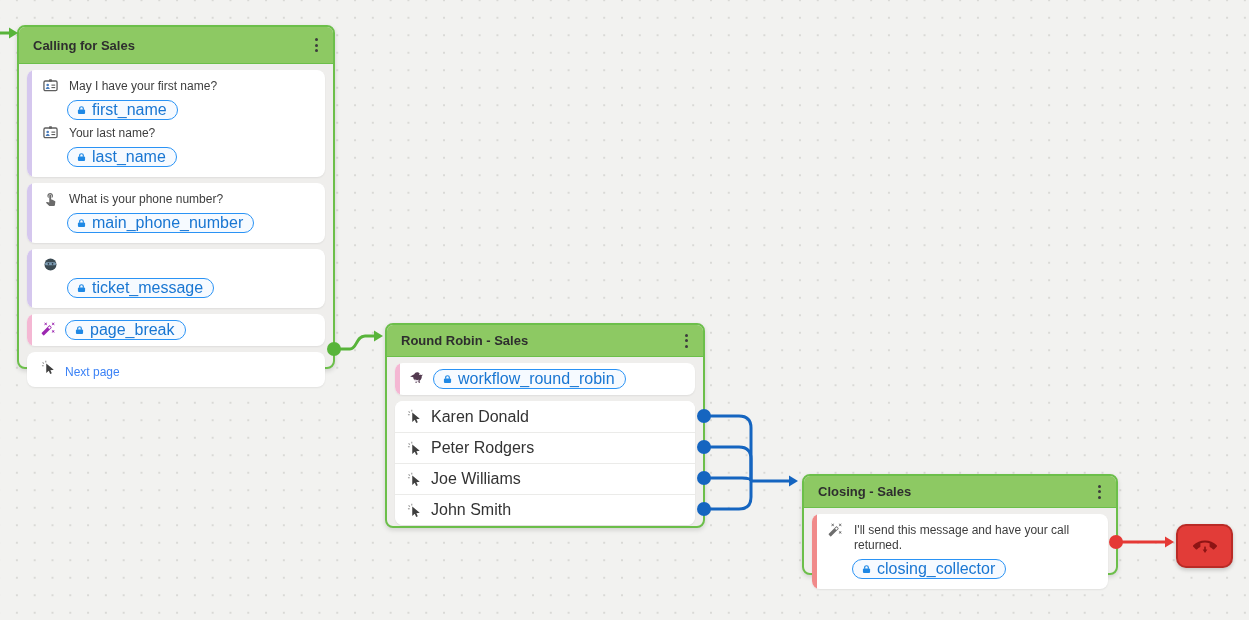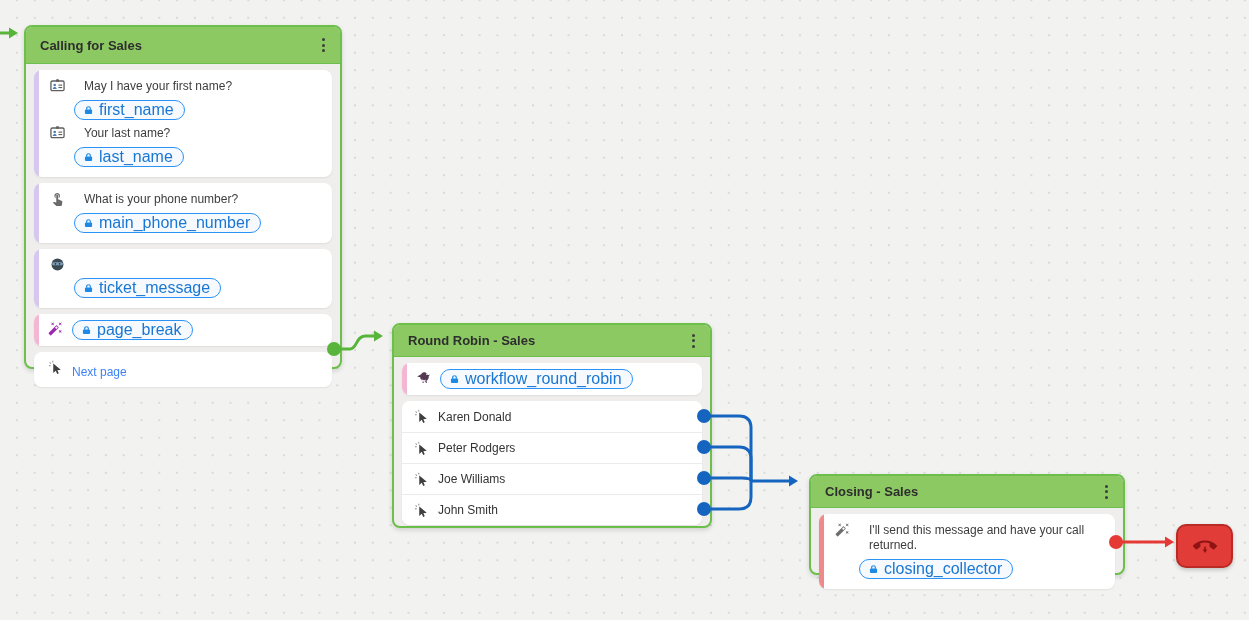--- a/index.html
+++ b/index.html
@@ -14,21 +14,20 @@
     background-position: 8px 9px;
   }
 
   
   .node {
     position: absolute;
     border: 2px solid #6cbf4a;
     border-radius: 8px;
     background: #efeeec;
     box-shadow: 0 2px 5px rgba(0,0,0,.14);
-    margin-left: 7px;
   }
   .node-header {
     display: flex; align-items: center; justify-content: space-between;
     background: #8dc963;
     border-bottom: 1px solid #6cbf4a;
     border-radius: 6px 6px 0 0;
     padding: 0 12px 0 14px;
     cursor: move;
   }
   .node-title { font-size: 13px; font-weight: bold; color: #2e2e2e; }
@@ -42,39 +41,39 @@
     margin-bottom: 6px; padding: 9px 10px 8px 16px;
     box-shadow: 0 1px 2px rgba(0,0,0,.07);
     overflow: hidden;
   }
   .card:last-child { margin-bottom: 0; }
   .bar { position: absolute; left: 0; top: 0; bottom: 0; width: 5px; }
   .bar-purple { background: #d5c7ee; }
   .bar-pink   { background: #f4b7d3; }
   .bar-red    { background: #f08a8a; }
 
-  .qrow { display: flex; align-items: flex-start; gap: 19px; font-size: 12px; color: #3d3d3d; line-height: 15px; }
+  .qrow { display: flex; align-items: flex-start; gap: 11px; font-size: 12px; color: #3d3d3d; line-height: 15px; }
   .qrow .ic { flex: 0 0 15px; height: 15px; margin-top: -1px; }
   .chiprow { margin: 6px 0 6px 24px; }
   .chiprow:last-child { margin-bottom: 2px; }
 
   .chip {
     display: inline-flex; align-items: center; gap: 5px;
     border: 1px solid #2a93f5; border-radius: 10px;
     background: #f6faff; color: #1976d2;
     font-size: 16px; line-height: 12px;
     padding: 3px 10px 3px 8px; cursor: pointer;
   }
 
   .inline-card { display: flex; align-items: flex-end; gap: 9px; padding: 6px 10px 6px 14px; }
 
   .rowlist { padding: 0; }
   .row {
     display: flex; align-items: center; gap: 9px;
-    padding: 8px 10px 8px 12px; font-size: 12px; color: #333;
+    padding: 8px 10px 8px 12px; font-size: 16px; color: #333;
     background: #fff; border-top: 1px solid #ebebe9;
     height: 31px;
   }
   .row:first-child { border-top: none; }
   .row .ic { flex: 0 0 15px; height: 15px; }
 
   
   #node-calling    { left: 17px;  top: 25px;  width: 318px; height: 344px; }
   #node-calling .node-header { height: 37px; }
   #node-roundrobin { left: 385px; top: 323px; width: 320px; height: 205px; }

